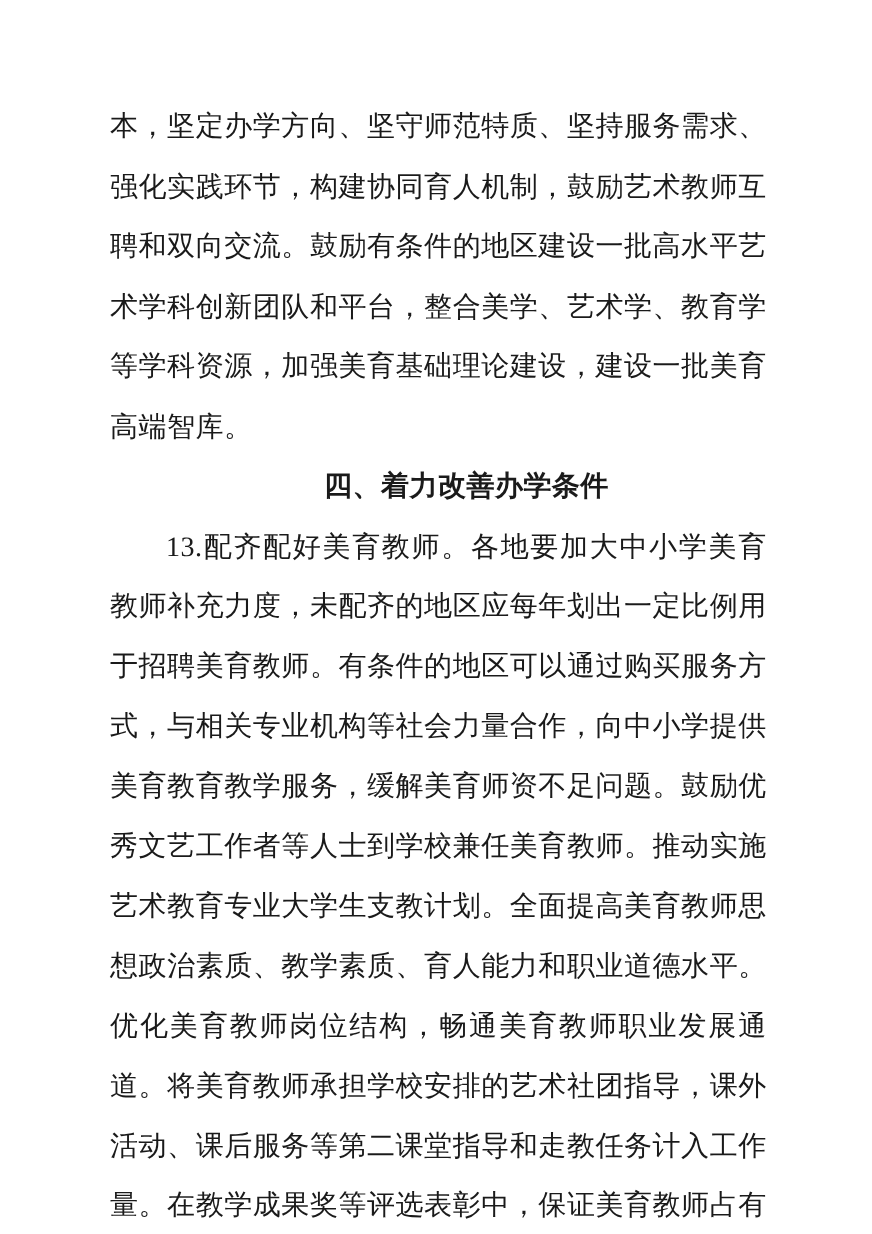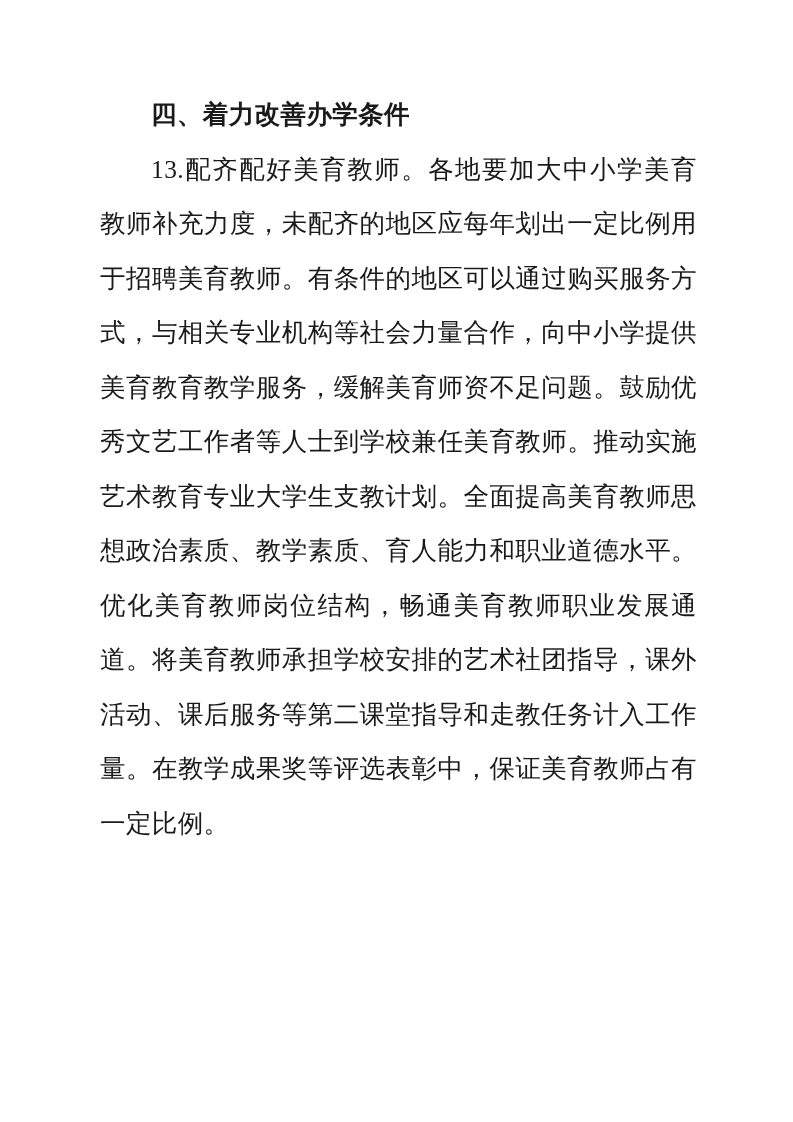--- a/index.html
+++ b/index.html
@@ -41,28 +41,29 @@
   .para.cont {
     text-indent: 0;
   }
   .heading {
     margin: 0;
     text-indent: 2em;
     font-weight: bold;
     font-size: 25.5px;
     line-height: 54.5px;
     letter-spacing: 0.4px;
-    text-align: left;
+    text-align: center;
   }
 </style>
 </head>
 <body>
 
 <div class="page">
   <div class="doc-body">
 
+    <p class="para cont">本，坚定办学方向、坚守师范特质、坚持服务需求、强化实践环节，构建协同育人机制，鼓励艺术教师互聘和双向交流。鼓励有条件的地区建设一批高水平艺术学科创新团队和平台，整合美学、艺术学、教育学等学科资源，加强美育基础理论建设，建设一批美育高端智库。</p>
 
     <p class="heading">四、着力改善办学条件</p>
 
     <p class="para">13.配齐配好美育教师。各地要加大中小学美育教师补充力度，未配齐的地区应每年划出一定比例用于招聘美育教师。有条件的地区可以通过购买服务方式，与相关专业机构等社会力量合作，向中小学提供美育教育教学服务，缓解美育师资不足问题。鼓励优秀文艺工作者等人士到学校兼任美育教师。推动实施艺术教育专业大学生支教计划。全面提高美育教师思想政治素质、教学素质、育人能力和职业道德水平。优化美育教师岗位结构，畅通美育教师职业发展通道。将美育教师承担学校安排的艺术社团指导，课外活动、课后服务等第二课堂指导和走教任务计入工作量。在教学成果奖等评选表彰中，保证美育教师占有一定比例。</p>
 
   </div>
 </div>
 
 </body></html>

